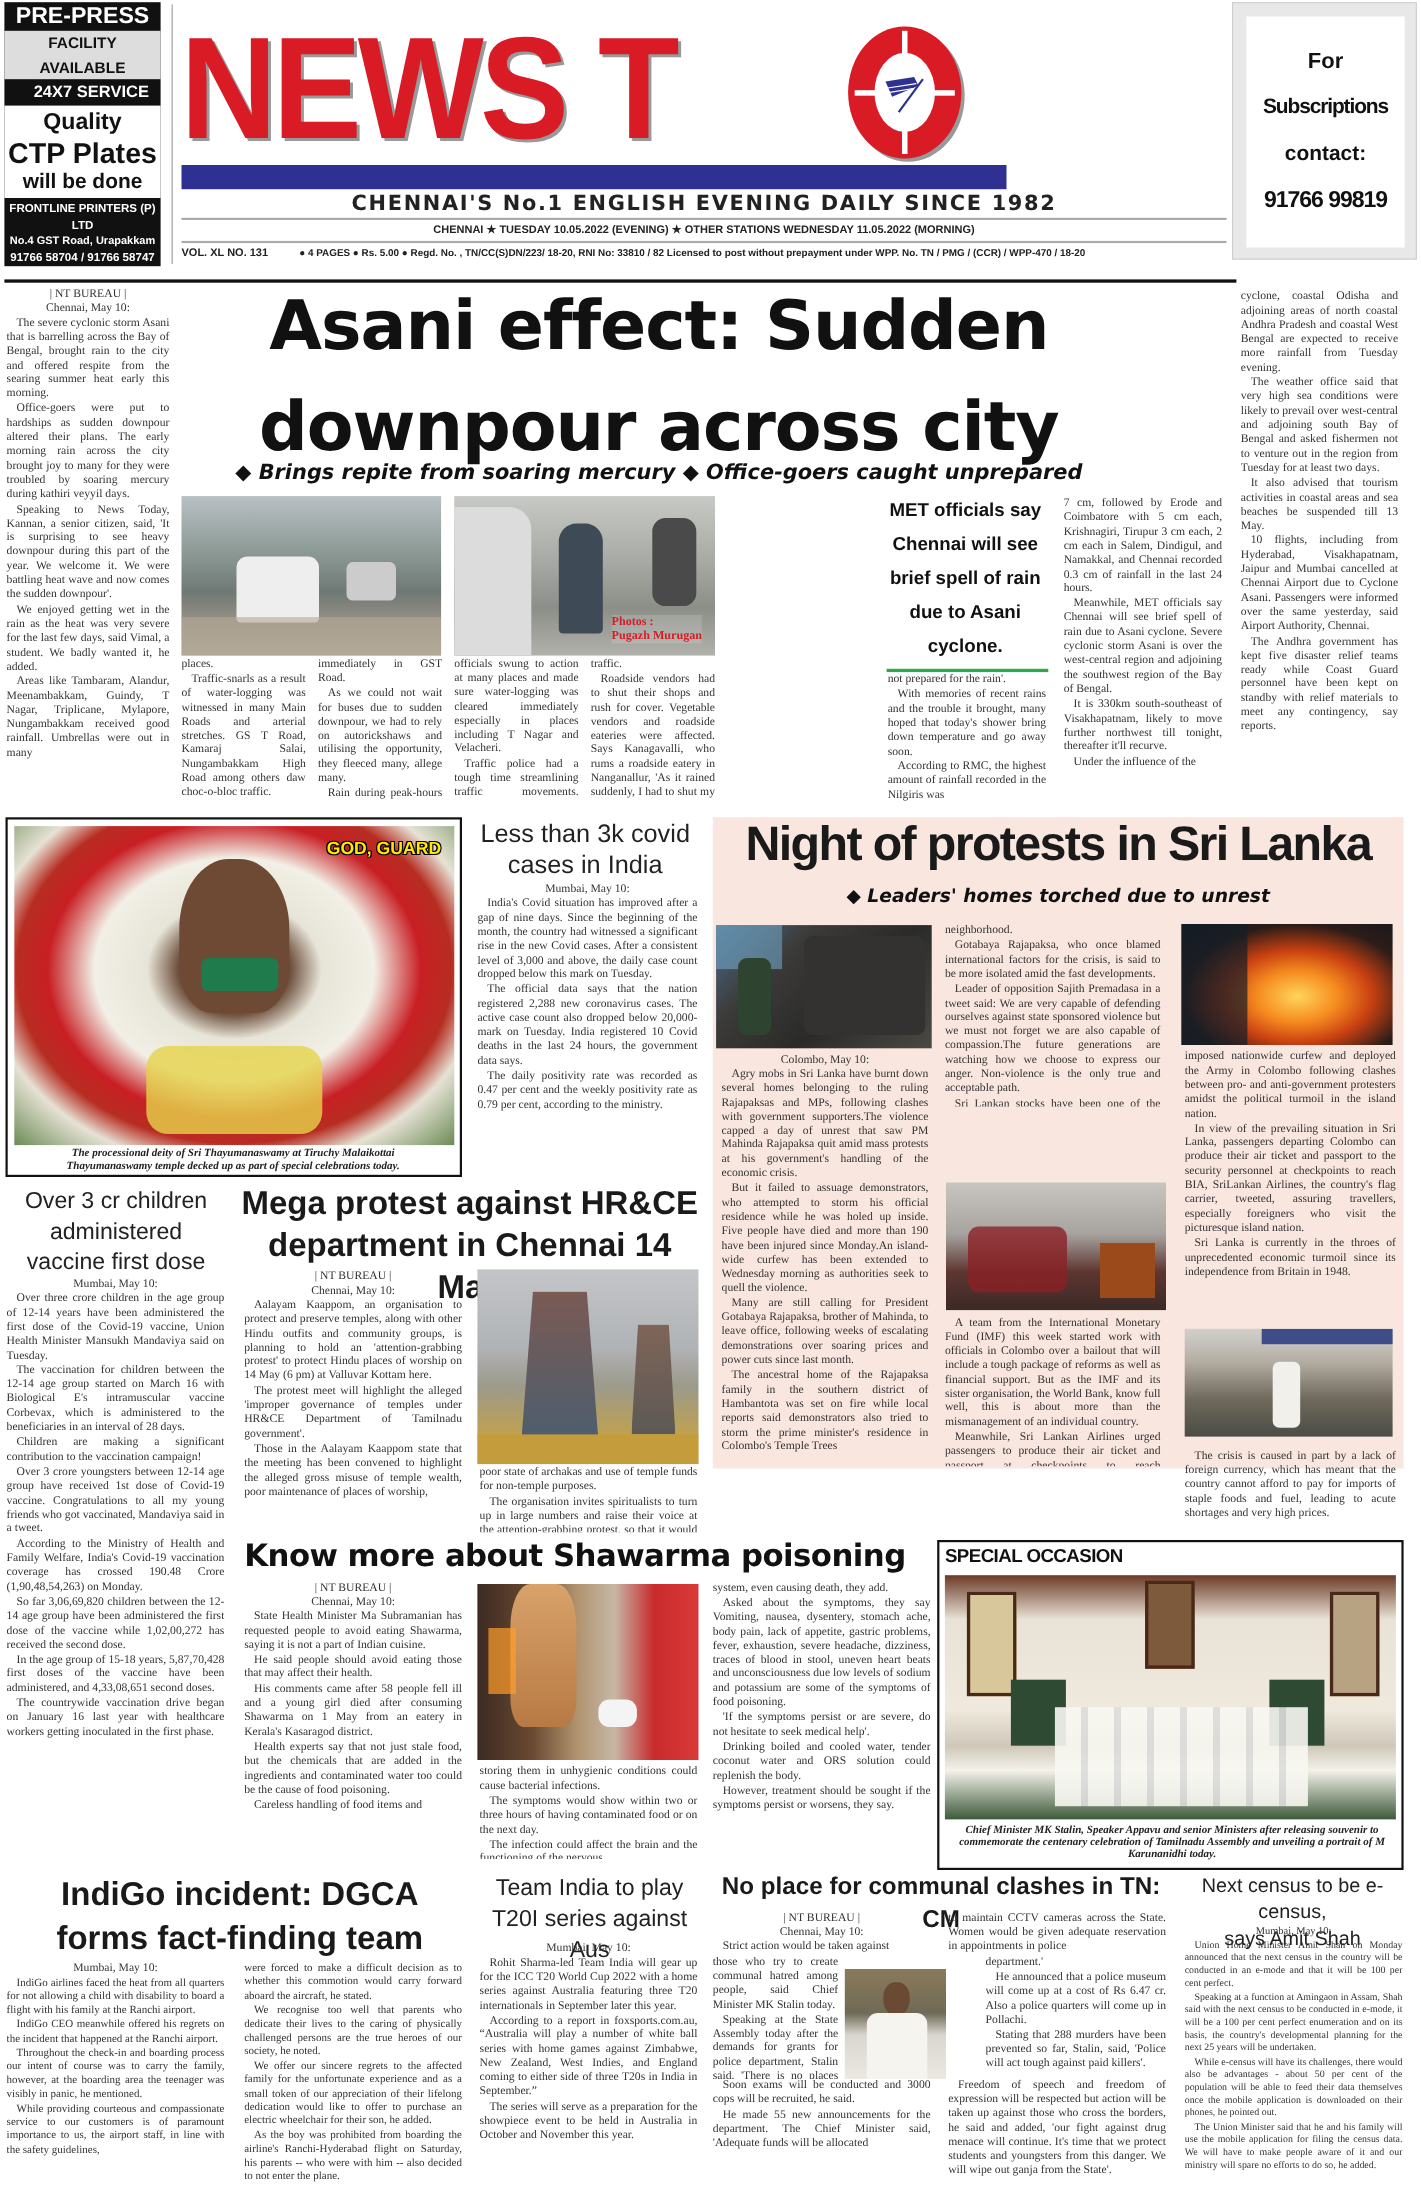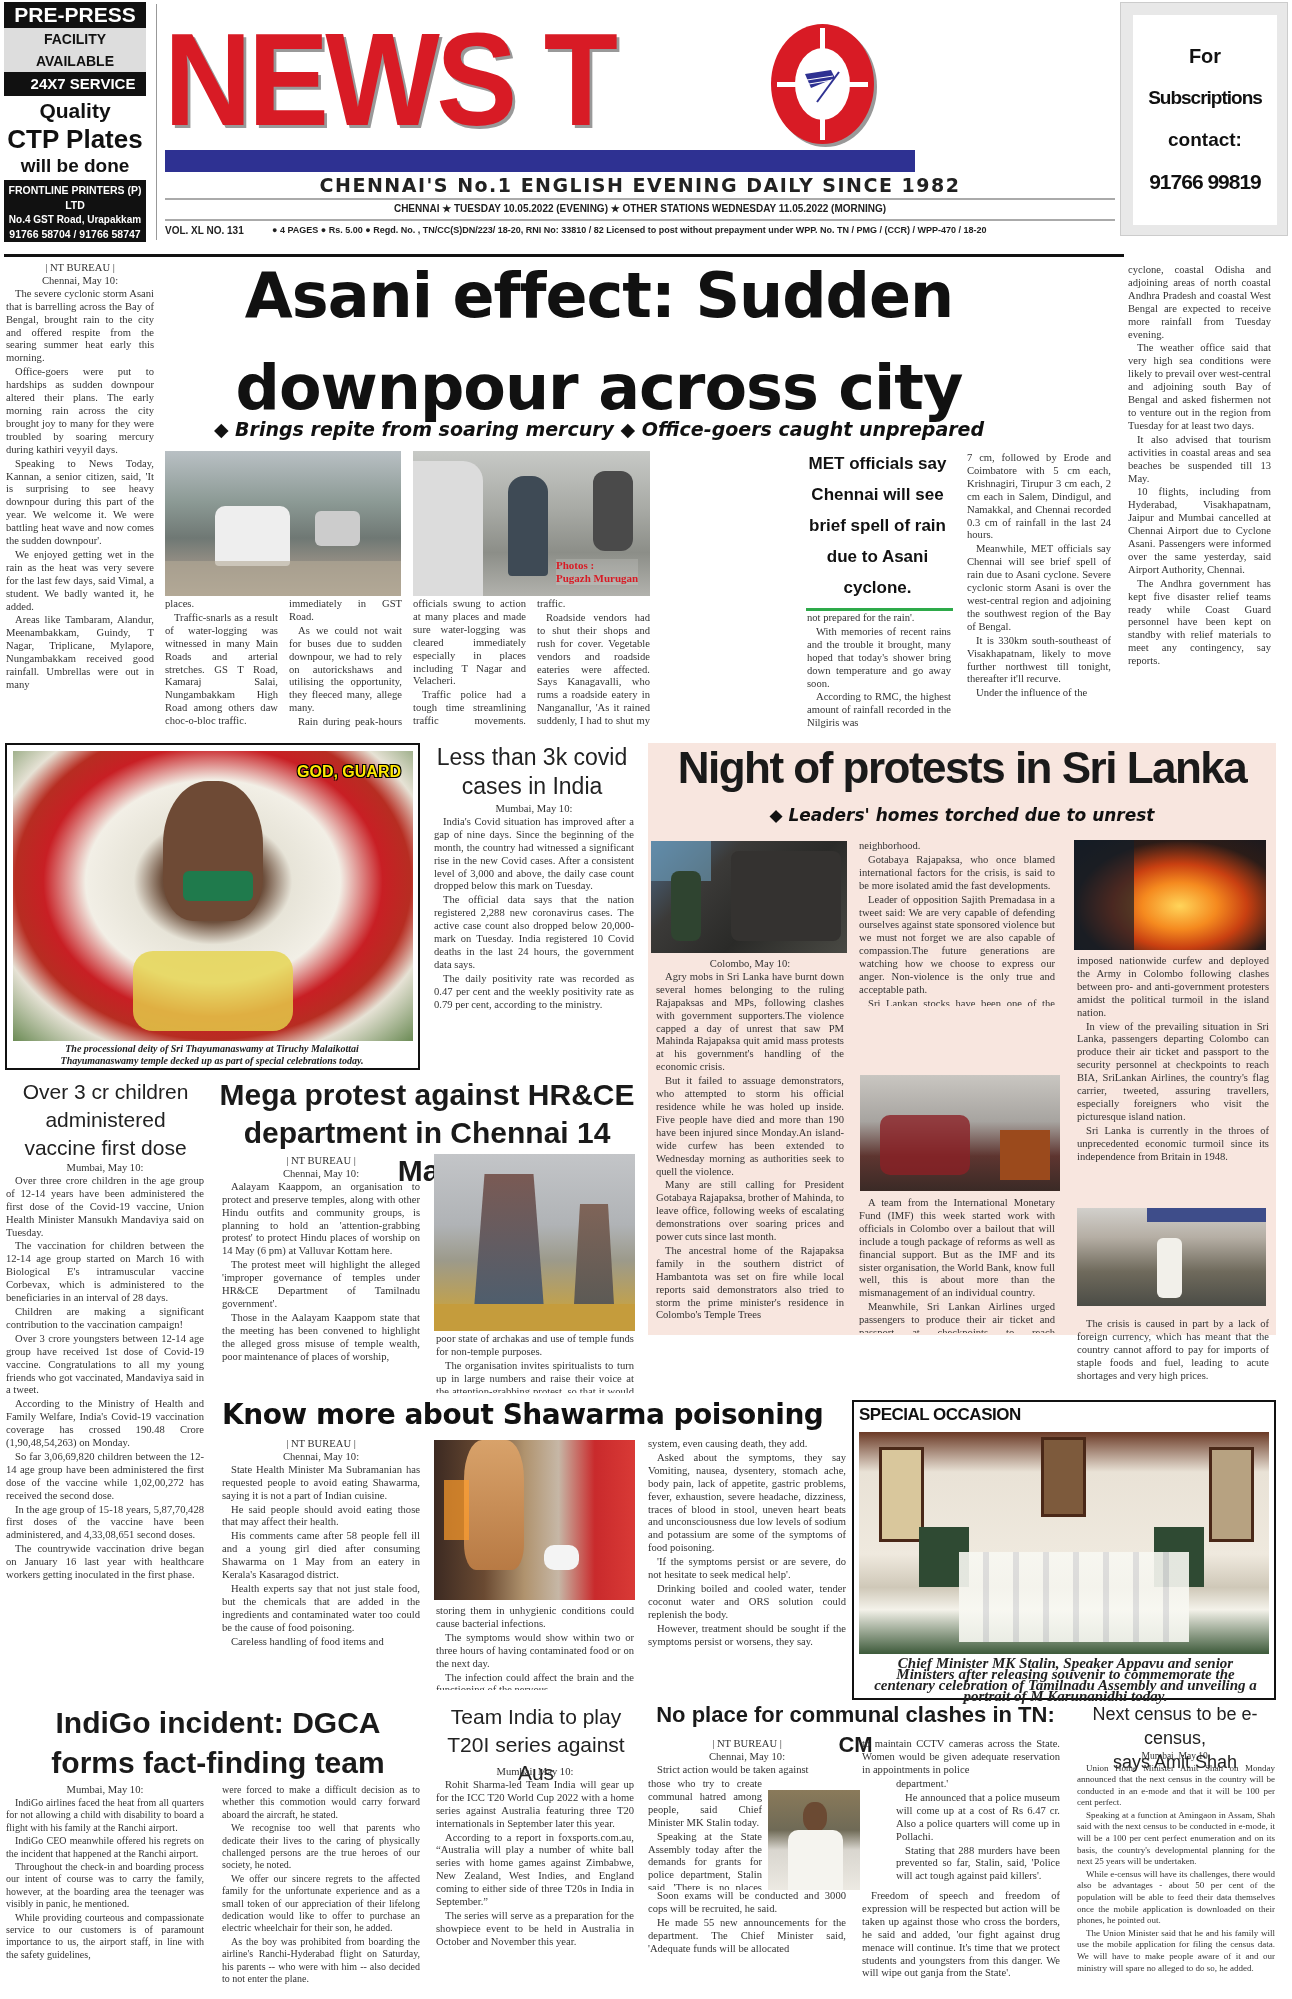--- a/index.html
+++ b/index.html
@@ -292,21 +292,21 @@
 <div class="abs" style="left:852px;top:1400px;width:424px;height:300px;border:2px solid #111;background:#fff;">
   <div style="position:absolute;left:5px;top:3px;font-family:'Liberation Sans',sans-serif;font-weight:bold;font-size:17px;color:#111;letter-spacing:-0.5px;">SPECIAL OCCASION</div>
   <div class="photo" style="left:5px;top:30px;width:410px;height:222px;background:linear-gradient(180deg,#6b3a26 0%,#e9e2d6 18%,#efe9de 55%,#cfc8b8 70%,#f4f2ea 80%,#3d5a3a 100%);">
     <div style="position:absolute;left:20px;top:15px;width:45px;height:95px;background:#d9c79c;border:3px solid #4a2818;"></div>
     <div style="position:absolute;left:182px;top:5px;width:45px;height:80px;background:#7d5a3c;border:3px solid #4a2818;"></div>
     <div style="position:absolute;left:350px;top:15px;width:45px;height:95px;background:#b7a281;border:3px solid #4a2818;"></div>
     <div style="position:absolute;left:60px;top:95px;width:50px;height:60px;background:#2f4a33;"></div>
     <div style="position:absolute;left:295px;top:95px;width:50px;height:60px;background:#2f4a33;"></div>
     <div style="position:absolute;left:100px;top:120px;width:230px;height:90px;background:repeating-linear-gradient(90deg,#f8f8f2 0 24px,#ddd 24px 30px);opacity:.9;"></div>
   </div>
-  <div class="caption" style="position:absolute;left:14px;top:256px;width:395px;font-size:15px;line-height:11px;">Chief Minister MK Stalin, Speaker Appavu and senior Ministers after releasing souvenir to commemorate the centenary celebration of Tamilnadu Assembly and unveiling a portrait of M Karunanidhi today.</div>
+  <div class="caption" style="position:absolute;left:14px;top:256px;width:395px;font-size:10px;line-height:11px;">Chief Minister MK Stalin, Speaker Appavu and senior Ministers after releasing souvenir to commemorate the centenary celebration of Tamilnadu Assembly and unveiling a portrait of M Karunanidhi today.</div>
 </div>
 
 <div class="abs h-cond" style="left:8px;top:1703px;width:420px;font-size:30px;line-height:40px;">
   <div>IndiGo incident: DGCA</div>
   <div>forms fact-finding team</div>
 </div>
 <div class="abs" style="left:6px;top:1784px;width:198px;height:215px;overflow:hidden;">
   <div class="dateline">Mumbai, May 10:</div>
   <div class="bodytxt" style="font-size:10px;line-height:12.4px;">
     <p>IndiGo airlines faced the heat from all quarters for not allowing a child with disability to board a flight with his family at the Ranchi airport.</p>
@@ -367,15 +367,15 @@
 <div class="abs h-light" style="left:1075px;top:1702px;width:200px;font-size:18px;line-height:24px;">
   <div>Next census to be e-census,</div>
   <div>says Amit Shah</div>
 </div>
 <div class="abs" style="left:1077px;top:1751px;width:198px;height:248px;overflow:hidden;">
   <div class="dateline" style="font-size:9.5px;line-height:11.5px;">Mumbai, May 10:</div>
   <div class="bodytxt" style="font-size:9px;line-height:11.6px;">
     <p>Union Home Minister Amit Shah on Monday announced that the next census in the country will be conducted in an e-mode and that it will be 100 per cent perfect.</p>
     <p>Speaking at a function at Amingaon in Assam, Shah said with the next census to be conducted in e-mode, it will be a 100 per cent perfect enumeration and on its basis, the country's developmental planning for the next 25 years will be undertaken.</p>
     <p>While e-census will have its challenges, there would also be advantages - about 50 per cent of the population will be able to feed their data themselves once the mobile application is downloaded on their phones, he pointed out.</p>
-    <p>The Union Minister said that he and his family will use the mobile application for filing the census data. We will have to make people aware of it and our ministry will spare no alleged to do so, he added.</p>
+    <p>The Union Minister said that he and his family will use the mobile application for filing the census data. We will have to make people aware of it and our ministry will spare no efforts to do so, he added.</p>
   </div>
 </div>
 
 </body></html>

